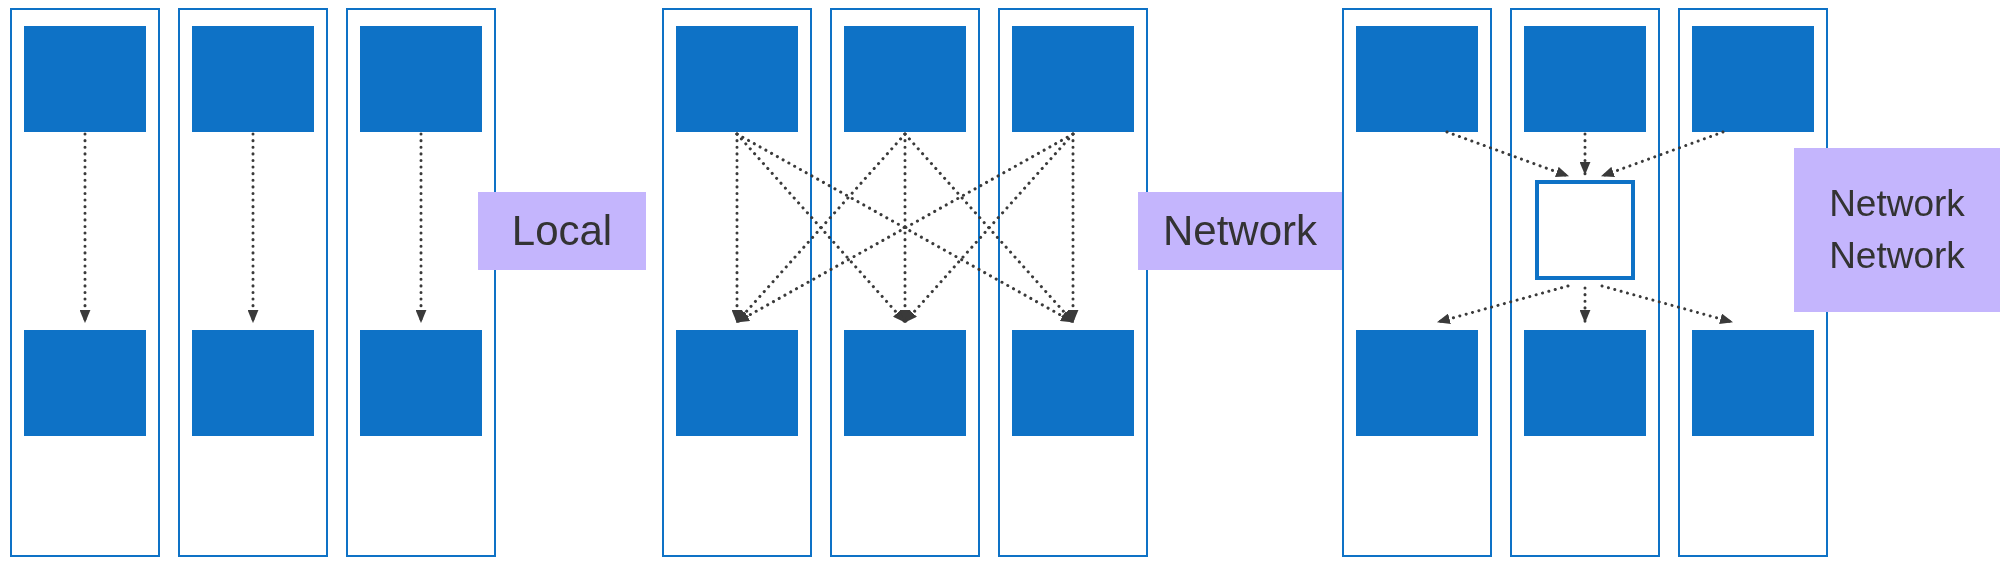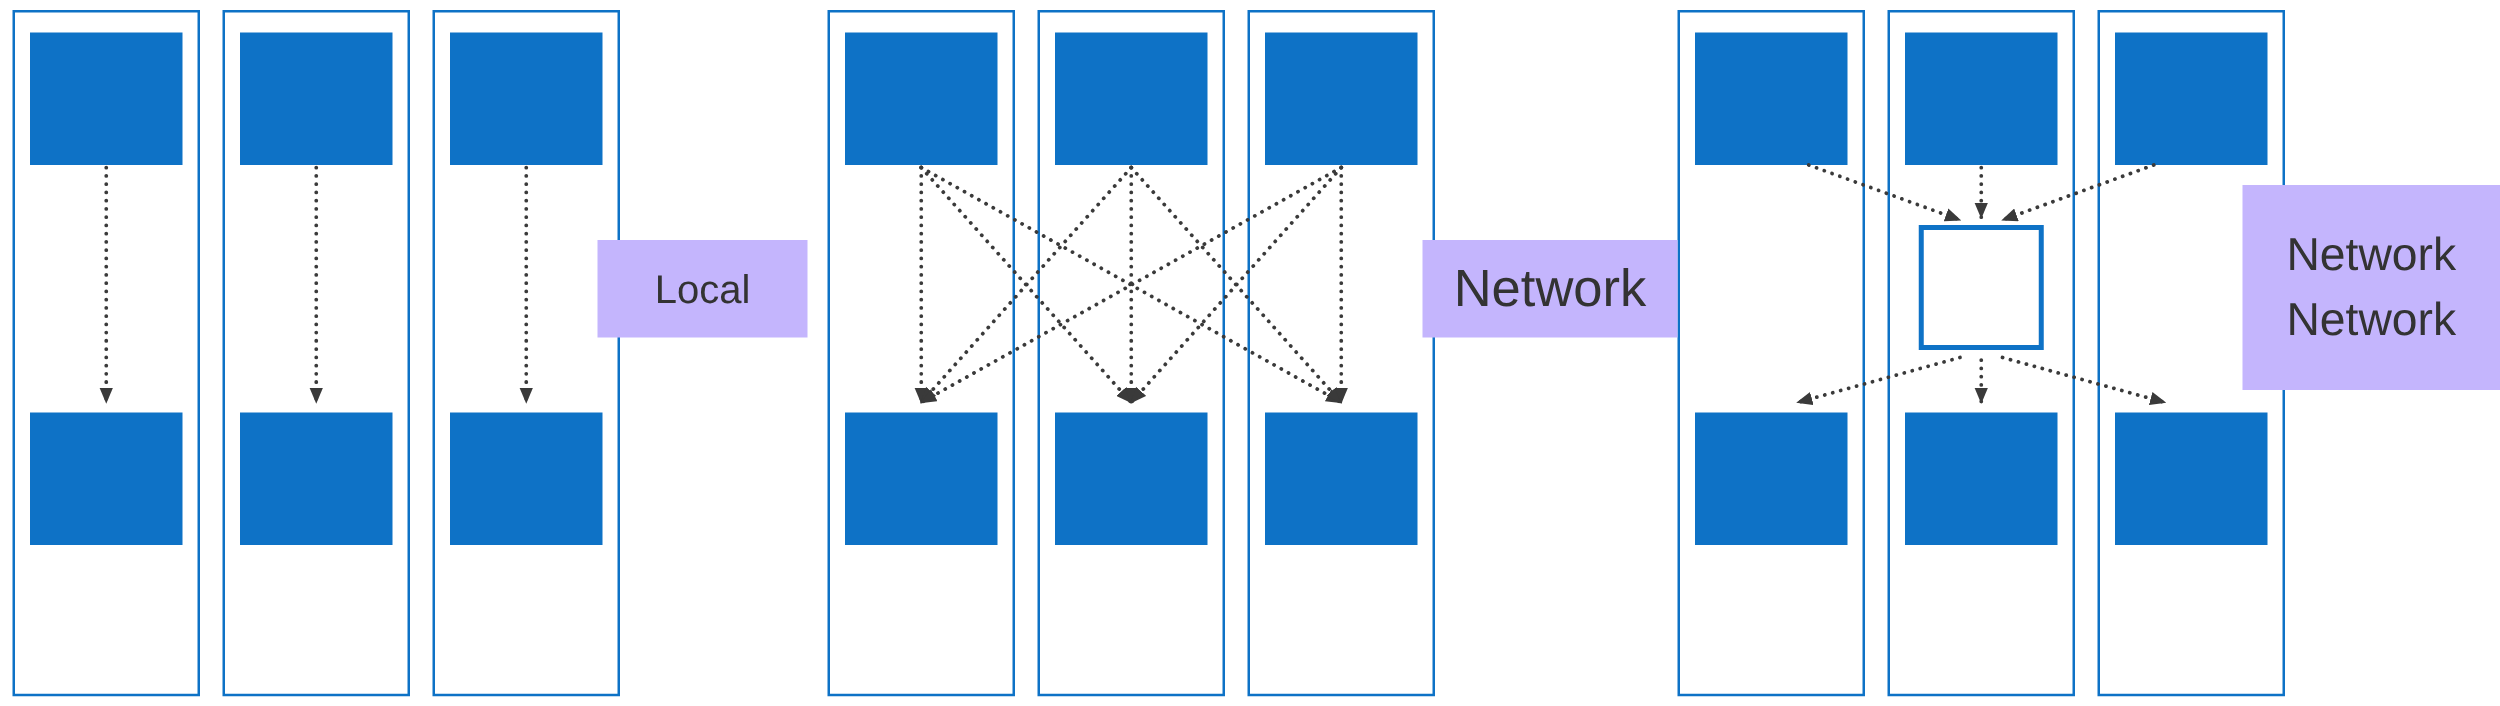--- a/index.html
+++ b/index.html
@@ -63,21 +63,21 @@
     z-index: 4;
     background: #c4b5fd;
     color: var(--color-text, #333333);
     display: flex;
     flex-direction: column;
     align-items: center;
     justify-content: center;
     text-align: center;
   }
   .label .line { white-space: nowrap; }
-  #label-local   { left: 478px;  top: 192px; width: 168px; height: 78px;  font-size: 32px; justify-content: center; }
+  #label-local   { left: 478px;  top: 192px; width: 168px; height: 78px;  font-size: 42px; justify-content: center; }
   #label-network { left: 1138px; top: 192px; width: 204px; height: 78px;  font-size: 42px; }
   #label-coordinator { left: 1794px; top: 148px; width: 206px; height: 164px; font-size: 37px; line-height: 1.4; }
 </style>
 </head>
 <body>
 
 <div class="canvas">
 
   <div class="col" style="left:10px">
     <div class="sq top"></div>

